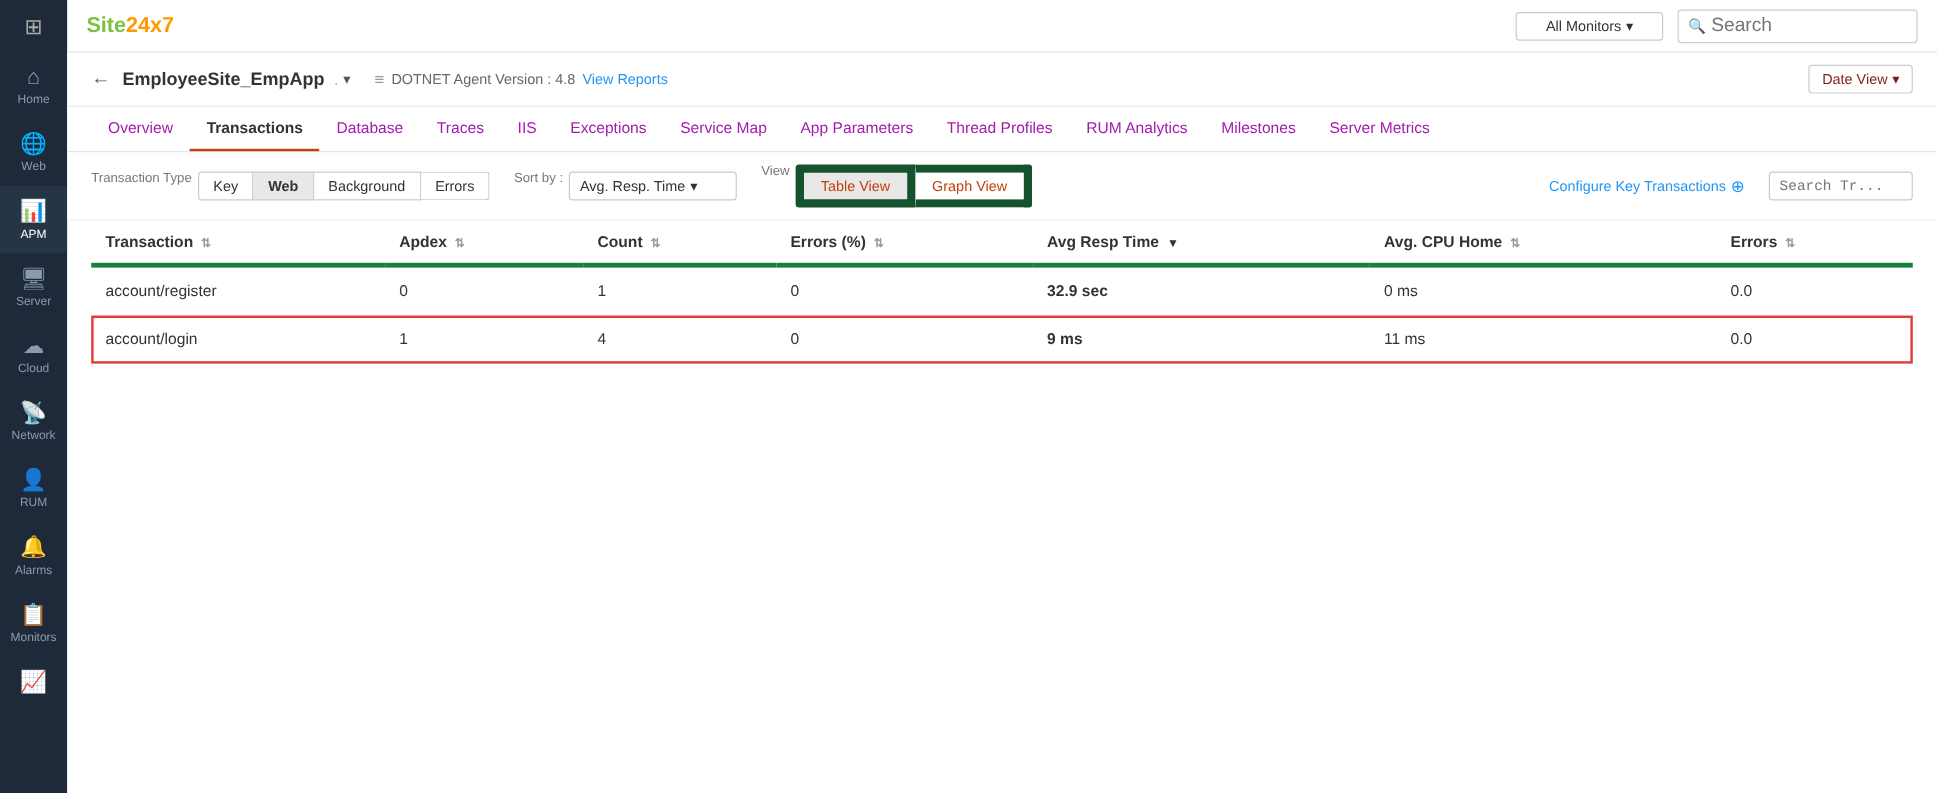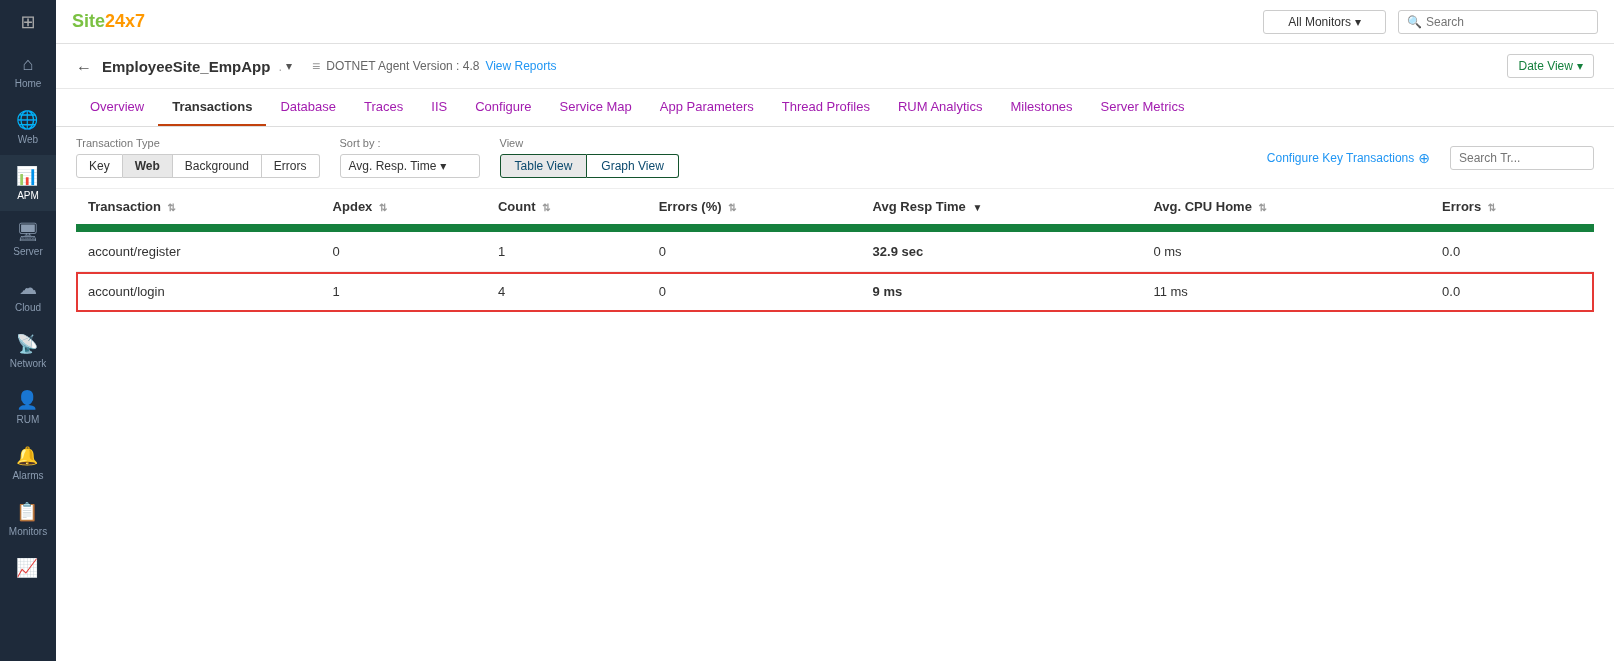--- a/index.html
+++ b/index.html
@@ -80,21 +80,21 @@
       padding: 4px 8px;
       font-size: 12px;
       color: #aaa;
       background: #fff;
       width: 200px;
       gap: 4px;
     }
     .search-box-top input {
       border: none;
       outline: none;
-      font-size: 12px;
+      font-size: 16px;
       color: #b91c1c;
       width: 100%;
     }
 
     
     .page-content {
       flex: 1;
       background: #fff;
       overflow-y: auto;
       display: flex;
@@ -128,21 +128,21 @@
     }
     .agent-info .bar-icon { color: #999; font-size: 14px; }
     .view-reports { color: #2196F3; font-size: 12px; cursor: pointer; text-decoration: none; }
     .header-spacer { flex: 1; }
     .date-view-btn {
       display: flex;
       border: 1px solid #ccc;
       border-radius: 3px;
       padding: 4px 10px;
       font-size: 12px;
-      color: #15803d;
+      color: #7f1d1d;
       cursor: pointer;
       background: #fff;
       gap: 4px;
     }
 
     
     .tabs {
       display: flex;
       border-bottom: 1px solid #ddd;
       padding: 0 20px;
@@ -165,21 +165,21 @@
 
     
     .toolbar {
       display: flex;
       align-items: center;
       padding: 10px 20px;
       gap: 20px;
       background: #fff;
       border-bottom: 1px solid #eee;
     }
-    .toolbar-group { display: flex; flex-direction: column; gap: 5px; }
+    .toolbar-group { display: flex; gap: 5px; }
     .toolbar-label { font-size: 11px; color: #777; }
     .btn-group { display: flex; gap: 0; }
     .btn-group-btn {
       padding: 4px 12px;
       border: 1px solid #ccc;
       background: #fff;
       cursor: pointer;
       font-size: 12px;
       color: #333;
     }
@@ -196,62 +196,63 @@
       padding: 4px 8px;
       font-size: 12px;
       color: #333;
       background: #fff;
       cursor: pointer;
       gap: 4px;
       min-width: 140px;
     }
     .view-btn {
       padding: 4px 14px;
-      border: 1px solid #14532d;
-      background: #fff;
-      cursor: pointer;
-      font-size: 12px;
-      color: #0c4a6e;
+      border: 7px solid #14532d;
+      background: #fff;
+      cursor: pointer;
+      font-size: 12px;
+      color: #c2410c;
     }
     .view-btn:first-child { border-radius: 3px 0 0 3px; }
     .view-btn:last-child { border-radius: 0 3px 3px 0; }
     .view-btn + .view-btn { border-left: none; }
     .view-btn.active { background: #e8e8e8; }
     .toolbar-spacer { flex: 1; }
     .configure-key-btn {
       color: #2196F3;
       font-size: 12px;
       cursor: pointer;
       display: flex;
       align-items: center;
       gap: 4px;
     }
     .search-trans-input {
       border: 1px solid #ccc;
       border-radius: 3px;
       padding: 4px 8px;
       font-size: 12px;
-      width: 144px;
+      width: 120px;
       outline: none;
       color: #999;
+      font-family: Liberation Mono, monospace;
     }
 
     
     .table-container {
       flex: 1;
       overflow-x: auto;
       padding: 0 20px;
     }
     table {
       width: 100%;
       border-collapse: collapse;
       font-size: 13px;
     }
     thead tr {
-      border-bottom: 8px solid #15803d;
+      border-bottom: 4px solid #15803d;
     }
     th {
       padding: 10px 12px;
       text-align: left;
       font-weight: 600;
       color: #333;
       font-size: 13px;
       white-space: nowrap;
     }
     th .sort-arrow { color: #999; font-size: 10px; margin-left: 3px; }
@@ -348,21 +349,21 @@
         <span>▾</span>
       </div>
     </div>
 
     <div class="tabs">
       <div class="tab">Overview</div>
       <div class="tab active">Transactions</div>
       <div class="tab">Database</div>
       <div class="tab">Traces</div>
       <div class="tab">IIS</div>
-      <div class="tab">Configure</div>
+      <div class="tab">Exceptions</div>
       <div class="tab">Service Map</div>
       <div class="tab">App Parameters</div>
       <div class="tab">Thread Profiles</div>
       <div class="tab">RUM Analytics</div>
       <div class="tab">Milestones</div>
       <div class="tab">Server Metrics</div>
     </div>
 
     <div class="toolbar">
       <div class="toolbar-group">

